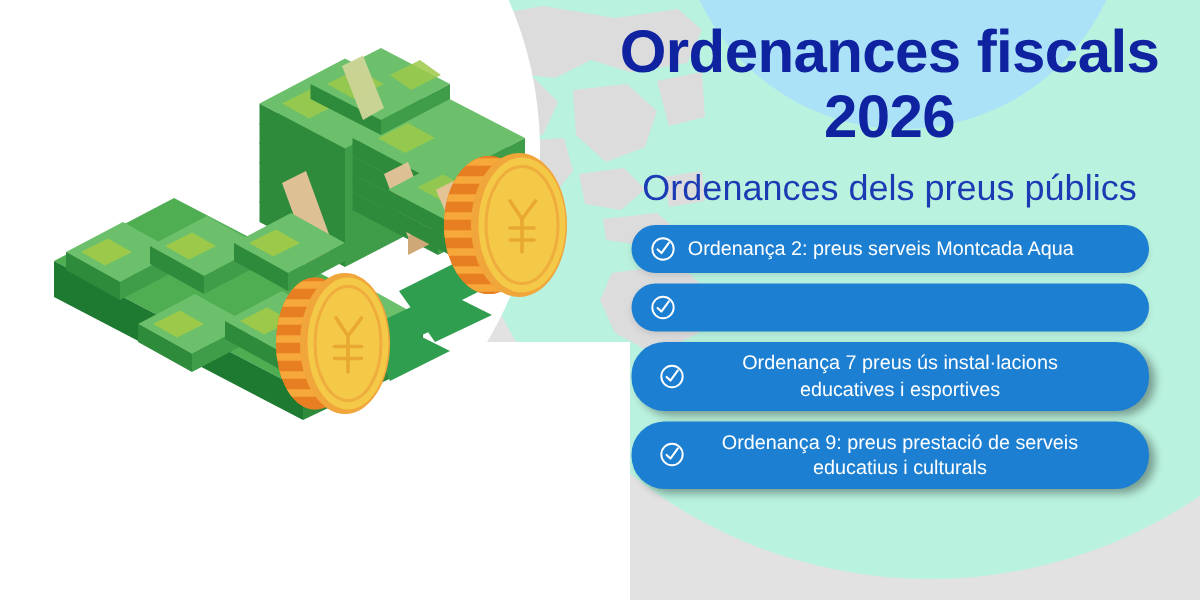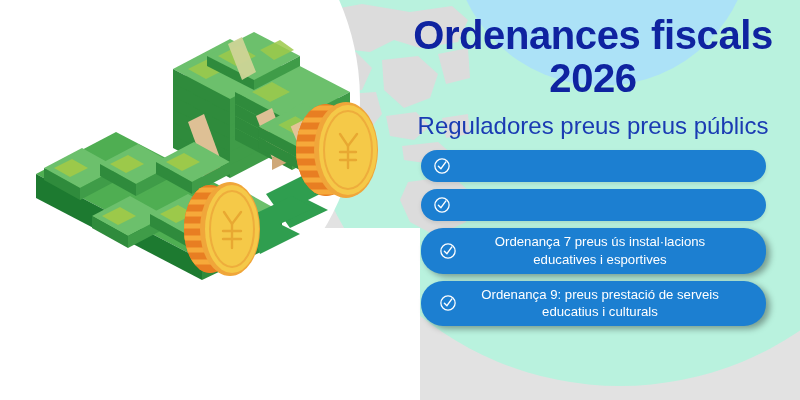--- a/index.html
+++ b/index.html
@@ -447,29 +447,30 @@
     </g>
   </svg>
 
   <div class="content">
 
     <div class="title">
       <div>Ordenances fiscals</div>
       <div>2026</div>
     </div>
 
-    <div class="subtitle">Reguladores preus preus públics</div>
+    <div class="subtitle">Ordenances dels preus públics</div>
 
     <div class="pill-list">
 
       <div class="pill one-line">
         <svg class="check" viewBox="0 0 24 24">
           <circle cx="12" cy="12" r="9.5" fill="none" stroke="#ffffff" stroke-width="1.7"></circle>
           <path d="M7.2 12.4 L10.6 15.6 L17.2 6.6" fill="none" stroke="#ffffff" stroke-width="1.9" stroke-linecap="round" stroke-linejoin="round"></path>
         </svg>
+        <span class="ptext">Ordenança 2: preus serveis Montcada Aqua</span>
       </div>
 
 
       <div class="pill one-line">
         <svg class="check" viewBox="0 0 24 24">
           <circle cx="12" cy="12" r="9.5" fill="none" stroke="#ffffff" stroke-width="1.7"></circle>
           <path d="M7.2 12.4 L10.6 15.6 L17.2 6.6" fill="none" stroke="#ffffff" stroke-width="1.9" stroke-linecap="round" stroke-linejoin="round"></path>
         </svg>
       </div>
 

